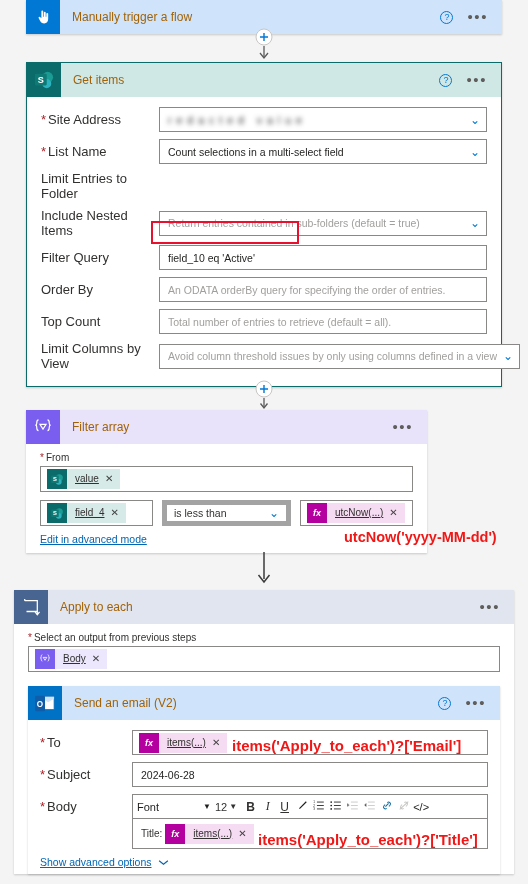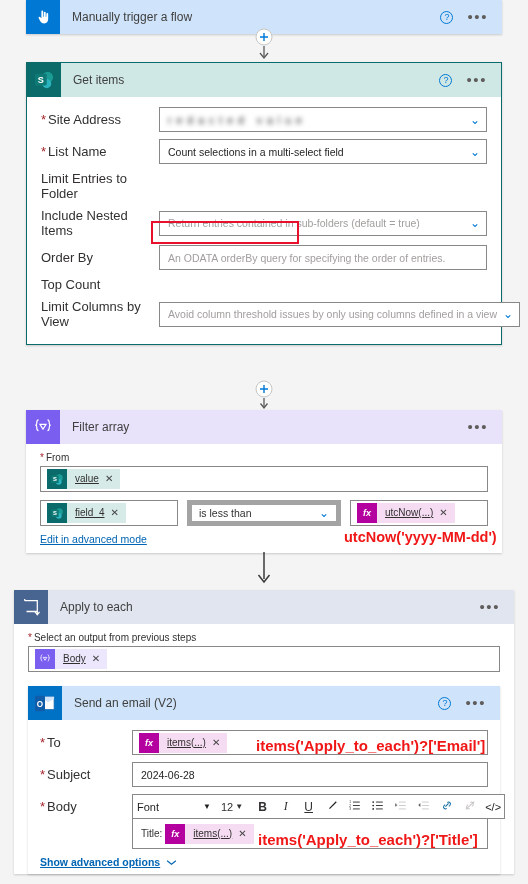--- a/index.html
+++ b/index.html
@@ -15,21 +15,21 @@
   }
 
   
   .card { background: #ffffff; box-shadow: 0 1px 2px rgba(0,0,0,.18); position: relative; }
   .card-head { display: flex; align-items: center; height: 34px; }
   .card-icon {
     width: 34px; height: 34px; flex: 0 0 34px;
     display: flex; align-items: center; justify-content: center;
     color: #fff; font-weight: bold;
   }
-  .card-title { flex: 1; padding-left: 12px; font-size: 12px; color: #404040; }
+  .card-title { flex: 1; padding-left: 12px; font-size: 12px; color: #a16207; }
   .head-actions { display: flex; align-items: center; gap: 14px; padding-right: 14px; }
   .qmark {
     width: 13px; height: 13px; border-radius: 50%;
     border: 1px solid #0078d4; color: #0078d4;
     font-size: 9px; line-height: 11px; text-align: center;
   }
   .ellipsis { color: #605e5c; font-size: 15px; letter-spacing: 1.6px; line-height: 8px; }
 
   
   #trigger { position: absolute; left: 26px; top: 0; width: 476px; }
@@ -58,21 +58,21 @@
   .folder-ic { margin-left: auto; color: #0078d4; }
   .blurred { filter: blur(2.6px); color: #6b6b6b; font-size: 10px; letter-spacing: 5px; }
 
   .adv-link { color: #0065b3; font-size: 10.5px; padding: 4px 0 8px 14px; display: inline-flex; align-items: center; gap: 6px; }
 
   
   .redbox { position: absolute; border: 2.5px solid #e8112d; pointer-events: none; }
   .redtext { position: absolute; color: #f01717; font-weight: bold; font-family: "Liberation Sans", sans-serif; white-space: nowrap; }
 
   
-  #filterarray { position: absolute; left: 26px; top: 410px; width: 476px; }
+  #filterarray { position: absolute; left: 26px; top: 410px; width: 401px; }
   #filterarray .card-head { background: #e8e2fb; }
   #filterarray .card-icon { background: #7a5ef0; font-size: 12px; font-weight: normal; }
 
   .sublabel { font-size: 10px; color: #323130; padding: 8px 0 3px 14px; }
   .box-wrap { padding: 0 14px 4px 14px; }
   .tokenbox { border: 1px solid #8a8886; background: #fff; height: 26px; display: flex; align-items: center; padding: 0 3px; }
   .cond-row { display: flex; gap: 9px; padding: 4px 14px 0 14px; }
   .cond-row .tokenbox { flex: 1; }
   .cond-row .selbox { flex: 1; border: 5px solid #a3a3a3; background: #fff; height: 26px; display: flex; align-items: center; padding: 0 7px; }
 
@@ -88,21 +88,21 @@
   #applytoeach { position: absolute; left: 14px; top: 590px; width: 500px; }
   #applytoeach .card-head { background: #e1e5ef; }
   #applytoeach .card-icon { background: #486491; }
 
   
   #sendemail { margin: 10px 14px 0 14px; box-shadow: 0 1px 2px rgba(0,0,0,.18); background: #fff; }
   #sendemail .card-head { background: #cfe4fa; }
   #sendemail .card-icon { background: #0072c6; }
 
   
-  .rtbar { flex: 1; border: 1px solid #8a8886; background: #fff; height: 25px; display: flex; align-items: center; padding: 0 4px; gap: 8px; }
+  .rtbar { flex: 1; border: 1px solid #8a8886; background: #fff; height: 25px; display: flex; align-items: center; padding: 0 4px; gap: 2px; }
   .rt-font { width: 74px; display: flex; align-items: center; font-size: 11px; color: #201f1e; }
   .rt-font .cv { margin-left: auto; font-size: 8px; }
   .rt-size { display: flex; align-items: center; font-size: 11px; gap: 2px; padding: 0 4px 0 2px; }
   .rt-b { width: 15px; text-align: center; font-size: 12px; }
   .rt-ic { width: 15px; text-align: center; font-size: 11px; color: #201f1e; }
   .rt-ic.dim { color: #c8c6c4; }
   .rtbody { flex: 1; border: 1px solid #8a8886; border-top: none; background: #fff; min-height: 30px; display: flex; align-items: center; padding: 4px 4px 4px 8px; }
   .rt-title-prefix { font-size: 10px; color: #323130; }
 </style>
 </head>
@@ -172,30 +172,39 @@
     </div>
 
     <div class="frow">
       <div class="flabel">Include Nested Items</div>
       <div class="fctl">
         <span class="ph">Return entries contained in sub-folders (default = true)</span>
         <span class="chev">⌄</span>
       </div>
     </div>
 
+    <div class="frow">
+      <div class="flabel">Filter Query</div>
+      <div class="fctl">
+        <span class="val">field_10 eq 'Active'</span>
+      </div>
+    </div>
 
     <div class="frow">
       <div class="flabel">Order By</div>
       <div class="fctl">
         <span class="ph">An ODATA orderBy query for specifying the order of entries.</span>
       </div>
     </div>
 
     <div class="frow">
       <div class="flabel">Top Count</div>
+      <div class="fctl">
+        <span class="ph">Total number of entries to retrieve (default = all).</span>
+      </div>
     </div>
 
     <div class="frow">
       <div class="flabel">Limit Columns by View</div>
       <div class="fctl">
         <span class="ph">Avoid column threshold issues by only using columns defined in a view</span>
         <span class="chev">⌄</span>
       </div>
     </div>
   </div>
@@ -430,23 +439,23 @@
           <span class="rt-title-prefix">Title:</span>
           <span class="token tk-fx">
             <span class="tic">fx</span>
             <span class="tlabel">items(...)</span>
             <span class="tx">✕</span>
           </span>
         </div>
       </div>
     </div>
 
-    <a class="adv-link" href="#" style="padding:3px 0 6px 12px;font-weight:bold;">
+    <a class="adv-link" href="#" style="padding:3px 0 6px 12px;">
       <span>Show advanced options</span>
       <svg width="11" height="7" viewBox="0 0 12 8">
           <path d="M1 2l5 4 5-4" fill="none" stroke="#0065b3" stroke-width="1.3"></path>
         </svg>
     </a>
   </div>
 </div>
 
-<div class="redtext" style="left:232px; top:737px; font-size:15px;margin-left:24px;">items('Apply_to_each')?['Email']</div>
+<div class="redtext" style="left:232px; top:737px; font-size:15px;">items('Apply_to_each')?['Email']</div>
 <div class="redtext" style="left:258px; top:831px; font-size:15px;">items('Apply_to_each')?['Title']</div>
 
 </body></html>

